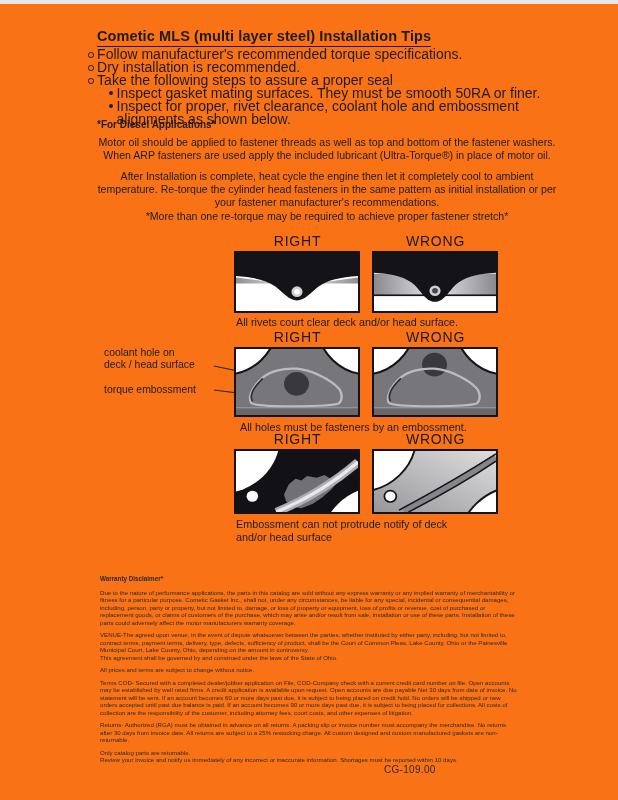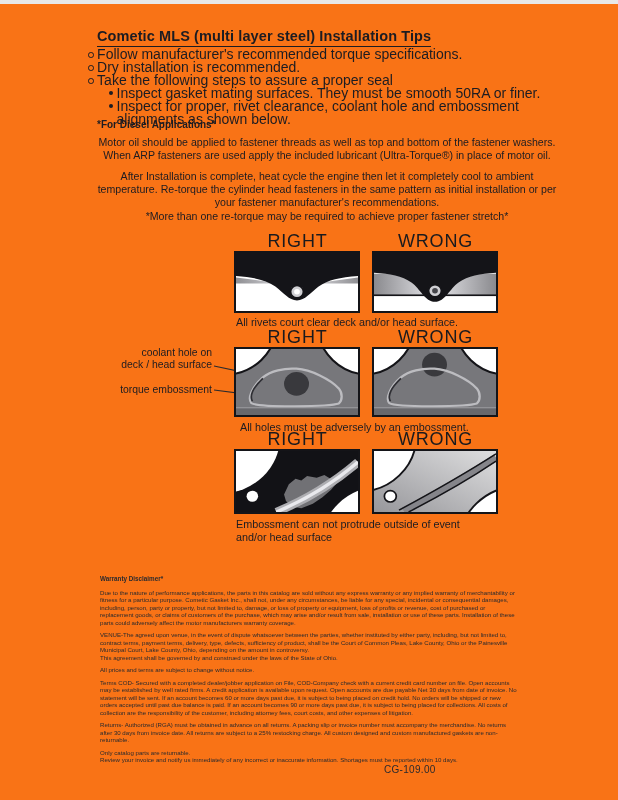--- a/index.html
+++ b/index.html
@@ -30,33 +30,33 @@
   }
 
   
   .diesel-head { left:97px; top:115px; font-size:10px; font-weight:bold; }
   .para { left:97px; width:460px; font-size:10.6px; line-height:13.2px;text-align:center; }
 
   
   .fig-row { left:234px; display:flex; gap:11px; }
   .fig { width:127px; }
   .fig-label {
-    text-align:center; font-size:18px; letter-spacing:0.8px; line-height:16px;
+    text-align:center; font-size:14px; letter-spacing:0.8px; line-height:16px;
     margin-bottom:2px; color:#1a1a1e;
   }
   .fig-box {
     width:122px; height:58px; border:2.5px solid #141418; background:#fff;
     line-height:0;
   }
   .fig-box.tall { height:66px; }
   .fig-box.mid { height:61px; }
   .caption { font-size:10.8px; line-height:12.8px; color:#1c1c22; }
 
   
-  .anno { text-align:right; font-size:10.4px; line-height:12px; color:#1c1c22; }
+  .anno { font-size:10.4px; line-height:12px; color:#1c1c22; }
   .leaders { left:0; top:0; pointer-events:none; }
 
   
   .disclaimer { left:100px; top:571px; width:418px; font-size:6.1px; line-height:7.5px; color:#2a2a2e; }
   .disclaimer h4 { margin:0 0 6px 0; font-size:6.3px; font-weight:bold; }
   .disclaimer p { margin:5px 0 0 0; }
   .disclaimer p.first { margin-top:0; }
   .disclaimer p.tight { margin-top:0; }
 
   .page-number { left:384px; top:760px; font-size:10px; letter-spacing:0.3px; color:#2a2a2e; }
@@ -180,21 +180,21 @@
           <rect x="0" y="64.9" width="127" height="7.1" fill="#68686c"></rect>
           <circle cx="-12" cy="-26" r="54" fill="#ffffff" stroke="#141418" stroke-width="2.2"></circle>
           <circle cx="139" cy="-26" r="54" fill="#ffffff" stroke="#141418" stroke-width="2.2"></circle>
           <circle cx="63" cy="17" r="13" fill="#39393d"></circle>
           <path d="M16,59 C12,54 16,42 28,31 C36,24 50,20.5 63,21.5 C78,22.5 98,33 107,43 C111,48 111,56 107,59.5 C98,63 24,64 16,59 Z" fill="none" stroke="#bcbcc0" stroke-width="2.4" stroke-linejoin="round"></path>
           <path d="M17,57 C14,51 18,42 28,32" fill="none" stroke="#2e2e33" stroke-width="1.8"></path>
         </svg>
       </div>
     </div>
   </div>
-  <div class="abs caption" style="left:240px; top:417px">All holes must be adversely by an embossment.</div>
+  <div class="abs caption" style="left:240px; top:417px">All holes must be fasteners by an embossment.</div>
 
   <div class="abs fig-row" style="top:427px">
     <div class="fig">
       <div class="fig-label">RIGHT</div>
       <div class="fig-box mid">
         <svg width="122" height="61" viewBox="0 0 127 66" preserveAspectRatio="none">
           <rect width="127" height="66" fill="#121216"></rect>
           <polygon points="50,47 55,36 62,30 68,32 74,27 84,29 92,26 100,31 104,36 99,42 90,50 80,57 68,62 58,60 52,54" fill="#717175"></polygon>
           <path d="M42,66 C70,54 100,36 127,12" stroke="#aeaeb2" stroke-width="9" fill="none"></path>
           <path d="M42,66 C70,54 100,36 127,12" stroke="#e9e9ed" stroke-width="3.6" fill="none"></path>
@@ -218,21 +218,21 @@
           <path d="M31,65 C62,48 97,27 127,7" stroke="#85858a" stroke-width="8" fill="none"></path>
           <path d="M26,64 C58,46 94,25 127,3" stroke="#141418" stroke-width="1.6" fill="none"></path>
           <path d="M36,66 C66,50 100,30 127,11" stroke="#141418" stroke-width="1.6" fill="none"></path>
           <circle cx="-16" cy="-16" r="60" fill="#ffffff" stroke="#141418" stroke-width="2"></circle>
           <circle cx="152" cy="102" r="64" fill="#ffffff" stroke="#141418" stroke-width="2"></circle>
           <circle cx="17" cy="49" r="6.2" fill="#ffffff" stroke="#141418" stroke-width="1.8"></circle>
         </svg>
       </div>
     </div>
   </div>
-  <div class="abs caption" style="left:236px; top:514px; width:225px">Embossment can not protrude outside of event and/or head surface</div>
+  <div class="abs caption" style="left:236px; top:514px; width:225px">Embossment can not protrude notify of deck and/or head surface</div>
 
   <div class="abs disclaimer">
     <h4>Warranty Disclaimer*</h4>
     <p class="first">Due to the nature of performance applications, the parts in this catalog are sold without any express warranty or any implied warranty of merchantability or fitness for a particular purpose.  Cometic Gasket Inc., shall not, under any circumstances, be liable for any special, incidental or consequential damages, including, person, party or property, but not limited to, damage, or loss of property or equipment, loss of profits or revenue, cost of purchased or replacement goods, or claims of customers of the purchase, which may arise and/or result from sale, installation or use of these parts.  Installation of these parts could adversely affect the motor manufacturers warranty coverage.</p>
     <p>VENUE-The agreed upon venue, in the event of dispute whatsoever between the parties, whether instituted by either party, including, but not limited to, contract terms, payment terms, delivery, type, defects, sufficiency of product, shall be the Court of Common Pleas, Lake County, Ohio or the Painesville Municipal Court, Lake County, Ohio, depending on the amount in controversy.</p>
     <p class="tight">This agreement shall be governed by and construed under the laws of the State of Ohio.</p>
     <p>All prices and terms are subject to change without notice.</p>
     <p>Terms COD- Secured with a completed dealer/jobber application on File, COD-Company check with a current credit card number on file.  Open accounts may be established by well rated firms.  A credit application is available upon request.  Open accounts are due payable Net 30 days from date of invoice.  No statement will be sent.  If an account becomes 60 or more days past due, it is subject to being placed on credit hold.  No orders will be shipped or new orders accepted until past due balance is paid.  If an account becomes 90 or more days past due, it is subject to being placed for collections.  All costs of collection are the responsibility of the customer, including attorney fees, court costs, and other expenses of litigation.</p>
     <p>Returns- Authorized (RGA) must be obtained in advance on all returns.  A packing slip or invoice number must accompany the merchandise.  No returns after 30 days from invoice date.  All returns are subject to a 25% restocking charge.  All custom designed and custom manufactured gaskets are non-returnable.</p>
     <p>Only catalog parts are returnable.</p>

